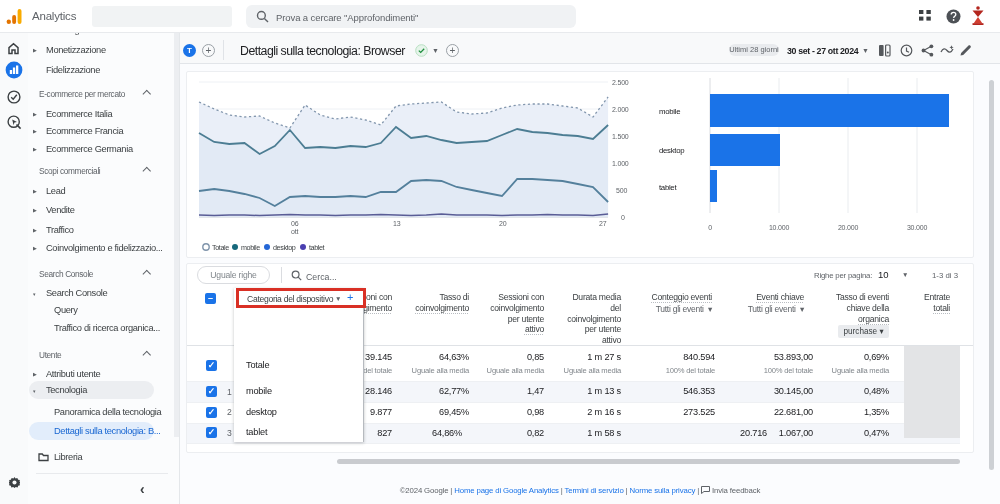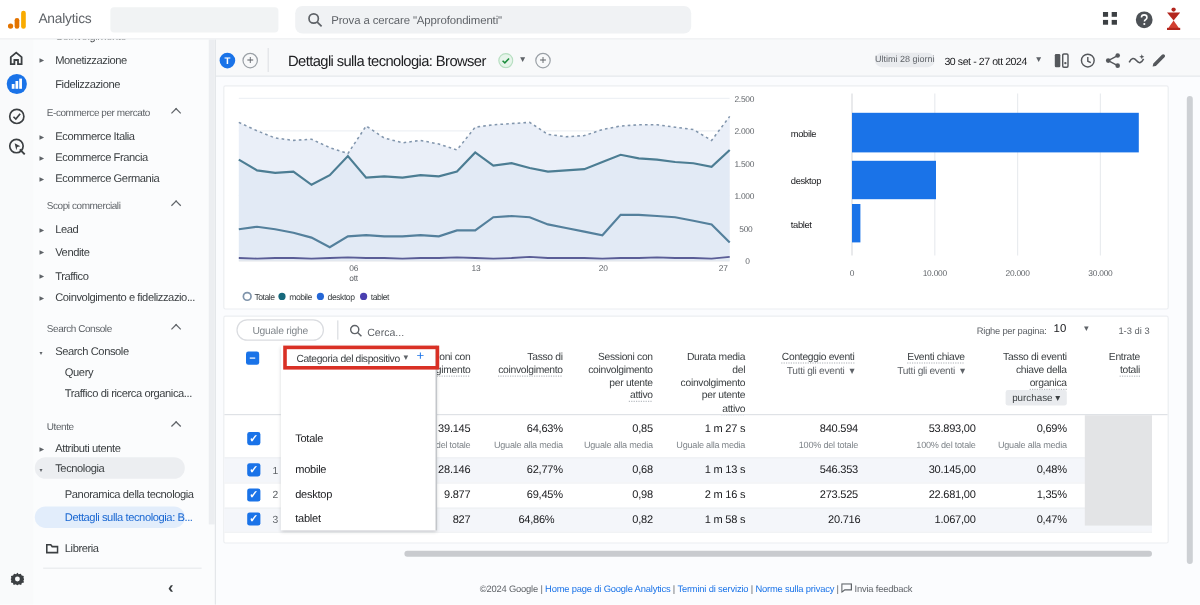--- a/index.html
+++ b/index.html
@@ -132,21 +132,21 @@
 <div class="abs" style="left:202px;top:44px;width:13px;height:13px;border:1px solid #9aa0a6;border-radius:50%;color:#5f6368;font-size:10px;text-align:center;line-height:11px">+</div>
 <div class="abs" style="left:223px;top:40px;width:1px;height:20px;background:#e0e3e7"></div>
 <div class="abs" style="left:240px;top:44px;font-size:12.3px;letter-spacing:-0.5px;color:#202124">Dettagli sulla tecnologia: Browser</div>
 <svg class="abs" style="left:415px;top:44px" width="13" height="13" viewBox="0 0 13 13">
     <circle cx="6.5" cy="6.5" r="5.8" fill="#e6f4ea" stroke="#b7dfc1" stroke-width="1"></circle>
     <path d="M3.8 6.6 L5.7 8.4 L9.2 4.7" fill="none" stroke="#1e8e3e" stroke-width="1.3"></path>
   </svg>
 <div class="abs" style="left:432px;top:47px;font-size:7px;color:#5f6368">▼</div>
 <div class="abs" style="left:446px;top:44px;width:13px;height:13px;border:1px solid #9aa0a6;border-radius:50%;color:#5f6368;font-size:10px;text-align:center;line-height:11px">+</div>
 <div class="abs" style="left:729px;top:44px;width:50px;height:12px;background:#e9ebee;border-radius:6px;font-size:7.5px;color:#5f6368;text-align:center;line-height:12px">Ultimi 28 giorni</div>
-<div class="abs" style="left:787px;top:46px;font-size:8.8px;letter-spacing:-0.35px;color:#202124;font-weight:normal">30 set - 27 ott 2024</div>
+<div class="abs" style="left:787px;top:46px;font-size:8.8px;letter-spacing:-0.35px;color:#202124;font-weight:bold">30 set - 27 ott 2024</div>
 <div class="abs" style="left:862px;top:47px;font-size:7px;color:#5f6368">▼</div>
 <svg class="abs" style="left:878px;top:44px" width="13" height="13" viewBox="0 0 13 13">
     <rect x="1" y="1" width="4.6" height="11" rx="1" fill="#55585c"></rect>
     <rect x="7.6" y="1" width="4.4" height="11" rx="1" fill="none" stroke="#55585c" stroke-width="1.2"></rect>
     <circle cx="9.8" cy="8.6" r="1" fill="#55585c"></circle>
   </svg>
 <svg class="abs" style="left:900px;top:44px" width="13" height="13" viewBox="0 0 13 13">
     <circle cx="6.5" cy="6.5" r="5.3" fill="none" stroke="#55585c" stroke-width="1.2"></circle>
     <path d="M6.5 3.5 V7 L9 8.2" fill="none" stroke="#55585c" stroke-width="1.2"></path>
   </svg>
@@ -277,37 +277,37 @@
 <div class="sub" style="left:521px;top:366px;width:100px">Uguale alla media</div>
 <div class="val" style="left:615px;top:352px;width:100px">840.594</div>
 <div class="sub" style="left:615px;top:366px;width:100px">100% del totale</div>
 <div class="val" style="left:713px;top:352px;width:100px">53.893,00</div>
 <div class="sub" style="left:713px;top:366px;width:100px">100% del totale</div>
 <div class="val" style="left:789px;top:352px;width:100px">0,69%</div>
 <div class="sub" style="left:789px;top:366px;width:100px">Uguale alla media</div>
 
 <div class="val" style="left:292px;top:386px;width:100px">28.146</div>
 <div class="val" style="left:369px;top:386px;width:100px">62,77%</div>
-<div class="val" style="left:444px;top:386px;width:100px">0,68</div>
+<div class="val" style="left:444px;top:386px;width:100px">1,47</div>
 <div class="val" style="left:521px;top:386px;width:100px">1 m 13 s</div>
 <div class="val" style="left:615px;top:386px;width:100px">546.353</div>
 <div class="val" style="left:713px;top:386px;width:100px">30.145,00</div>
 <div class="val" style="left:789px;top:386px;width:100px">0,48%</div>
 <div class="val" style="left:292px;top:407px;width:100px">9.877</div>
 <div class="val" style="left:369px;top:407px;width:100px">69,45%</div>
 <div class="val" style="left:444px;top:407px;width:100px">0,98</div>
 <div class="val" style="left:521px;top:407px;width:100px">2 m 16 s</div>
 <div class="val" style="left:615px;top:407px;width:100px">273.525</div>
 <div class="val" style="left:713px;top:407px;width:100px">22.681,00</div>
 <div class="val" style="left:789px;top:407px;width:100px">1,35%</div>
 <div class="val" style="left:292px;top:428px;width:100px">827</div>
 <div class="val" style="left:362px;top:428px;width:100px">64,86%</div>
 <div class="val" style="left:444px;top:428px;width:100px">0,82</div>
 <div class="val" style="left:521px;top:428px;width:100px">1 m 58 s</div>
-<div class="val" style="left:601px;top:428px;width:116px">20.716</div>
+<div class="val" style="left:651px;top:428px;width:116px">20.716</div>
 <div class="val" style="left:713px;top:428px;width:100px">1.067,00</div>
 <div class="val" style="left:789px;top:428px;width:100px">0,47%</div>
 <div class="abs" style="left:904px;top:346px;width:56px;height:92px;background:#e3e4e6"></div>
 
 <div class="abs" style="left:234px;top:288px;width:130px;height:154px;background:#fff;box-shadow:0 1px 3px rgba(60,64,67,0.3);border-right:1px solid #b6babf;z-index:5"></div>
 <div class="abs" style="left:247px;top:294px;font-size:8.6px;letter-spacing:-0.3px;color:#3c4043;z-index:6">Categoria del dispositivo</div>
 <div class="abs" style="left:335px;top:295px;font-size:6.5px;color:#5f6368;z-index:6">▼</div>
 <div class="abs" style="left:347px;top:291px;font-size:11px;color:#1a73e8;z-index:6">+</div>
 <div class="abs t10 dark" style="left:246px;top:360px;z-index:6">Totale</div>
 <div class="abs t10 dark" style="left:246px;top:386px;z-index:6">mobile</div>

